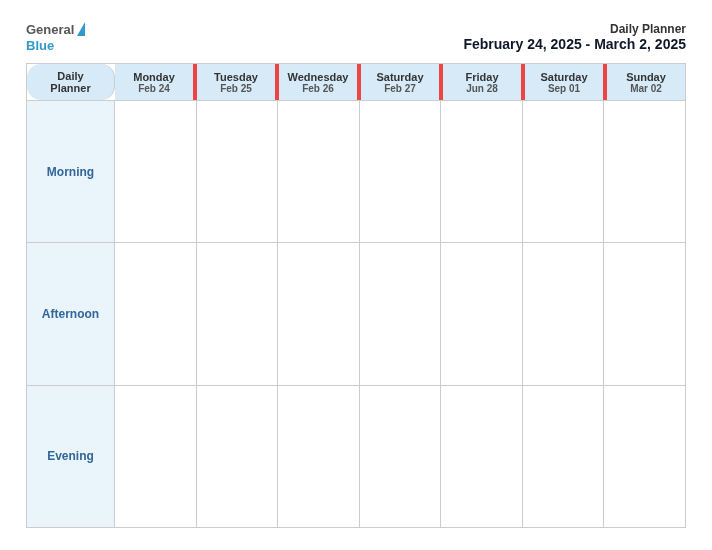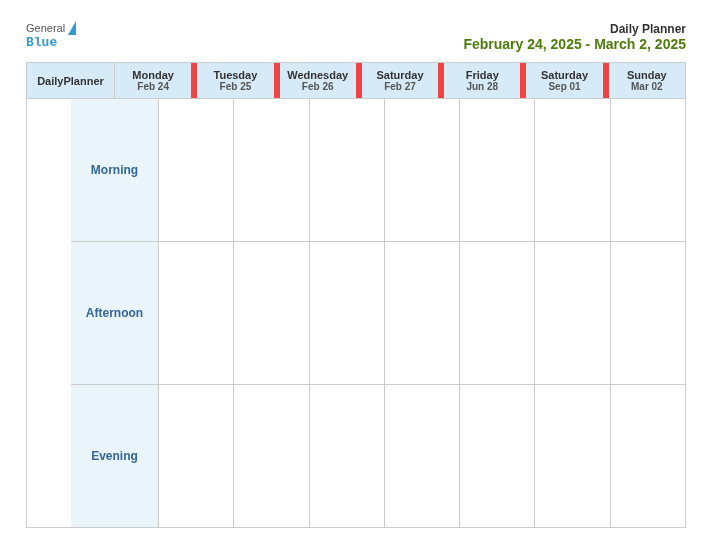--- a/index.html
+++ b/index.html
@@ -25,31 +25,30 @@
       justify-content: space-between;
       align-items: flex-start;
       margin-bottom: 10px;
     }
     .logo {
       display: flex;
       flex-direction: column;
       align-items: flex-start;
     }
     .logo-text-general {
-      font-size: 11px;
+      font-size: 13px;
       color: #555;
-      font-weight: normal;
+      font-weight: bold;
       line-height: 1.2;
     }
     .logo-text-blue {
       font-size: 13px;
       color: #3399cc;
       font-weight: bold;
       line-height: 1.2;
-      font-family: Liberation Mono, monospace;
     }
     .logo-row {
       display: flex;
       align-items: center;
     }
     .logo-triangle {
       width: 0;
       height: 0;
       border-left: 8px solid transparent;
       border-bottom: 14px solid #3399cc;
@@ -59,53 +58,55 @@
     .title-block {
       text-align: right;
     }
     .title-main {
       font-size: 12px;
       color: #333;
       font-weight: bold;
     }
     .title-sub {
       font-size: 14px;
-      color: #4d7c0f;
+      color: #0f172a;
       font-weight: bold;
     }
     .calendar {
       flex: 1;
       border: 1px solid #ccc;
       display: flex;
       flex-direction: column;
     }
     .cal-header-row {
       display: flex;
       border-bottom: 1px solid #ccc;
     }
     .col-label {
       width: 88px;
       min-width: 88px;
       background: #d6eaf8;
       border-right: 1px solid #ccc;
       display: flex;
+      flex-direction: column;
       align-items: center;
       justify-content: center;
       padding: 6px 4px;
+      border-radius: 14px;
     }
     .col-label .day-name {
       font-size: 11px;
       font-weight: bold;
       color: #333;
       text-align: center;
     }
     .day-col-header {
       flex: 1;
       background: #d6eaf8;
-      border-right: 6px solid #ef4444;
+      border-right: 4px solid #ef4444;
       display: flex;
       flex-direction: column;
       align-items: center;
       justify-content: center;
       padding: 6px 2px;
       min-width: 0;
     }
     .day-col-header:last-child {
       border-right: none;
     }
@@ -123,21 +124,20 @@
     }
     .cal-body {
       flex: 1;
       display: flex;
       flex-direction: column;
     }
     .time-row {
       flex: 1;
       display: flex;
       border-bottom: 1px solid #ccc;
-      margin-left: 44px;
     }
     .time-row:last-child {
       border-bottom: none;
     }
     .time-label-cell {
       width: 88px;
       min-width: 88px;
       background: #eaf4fb;
       border-right: 1px solid #ccc;
       display: flex;

